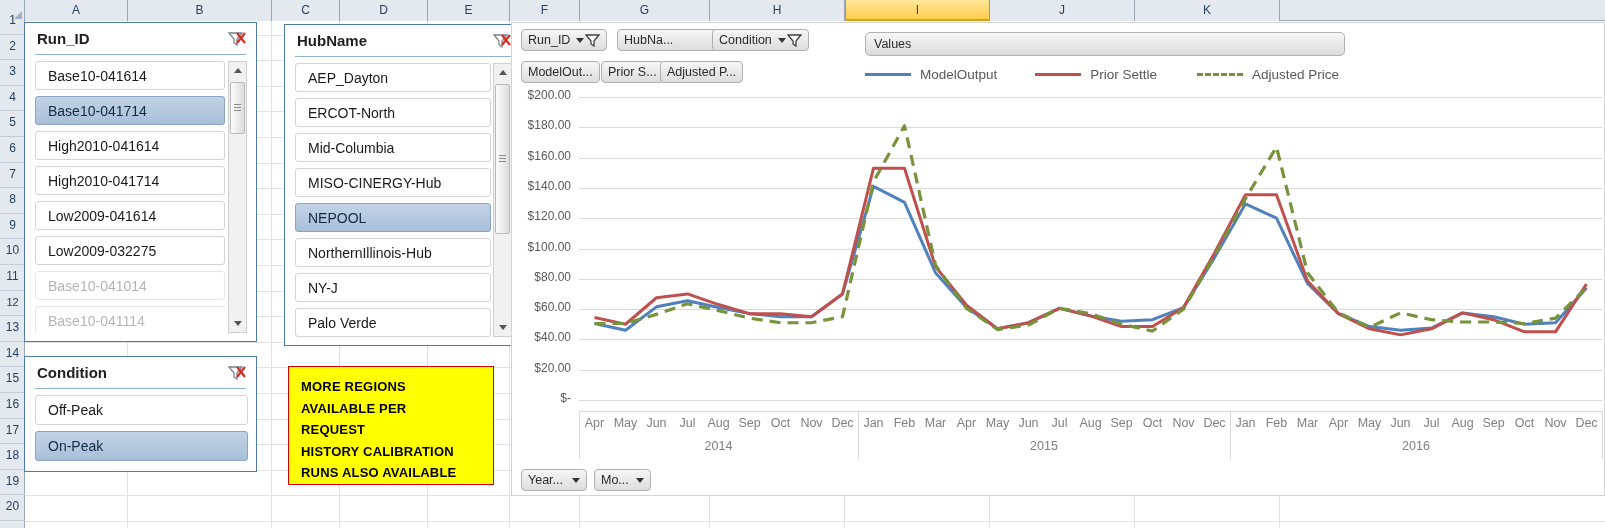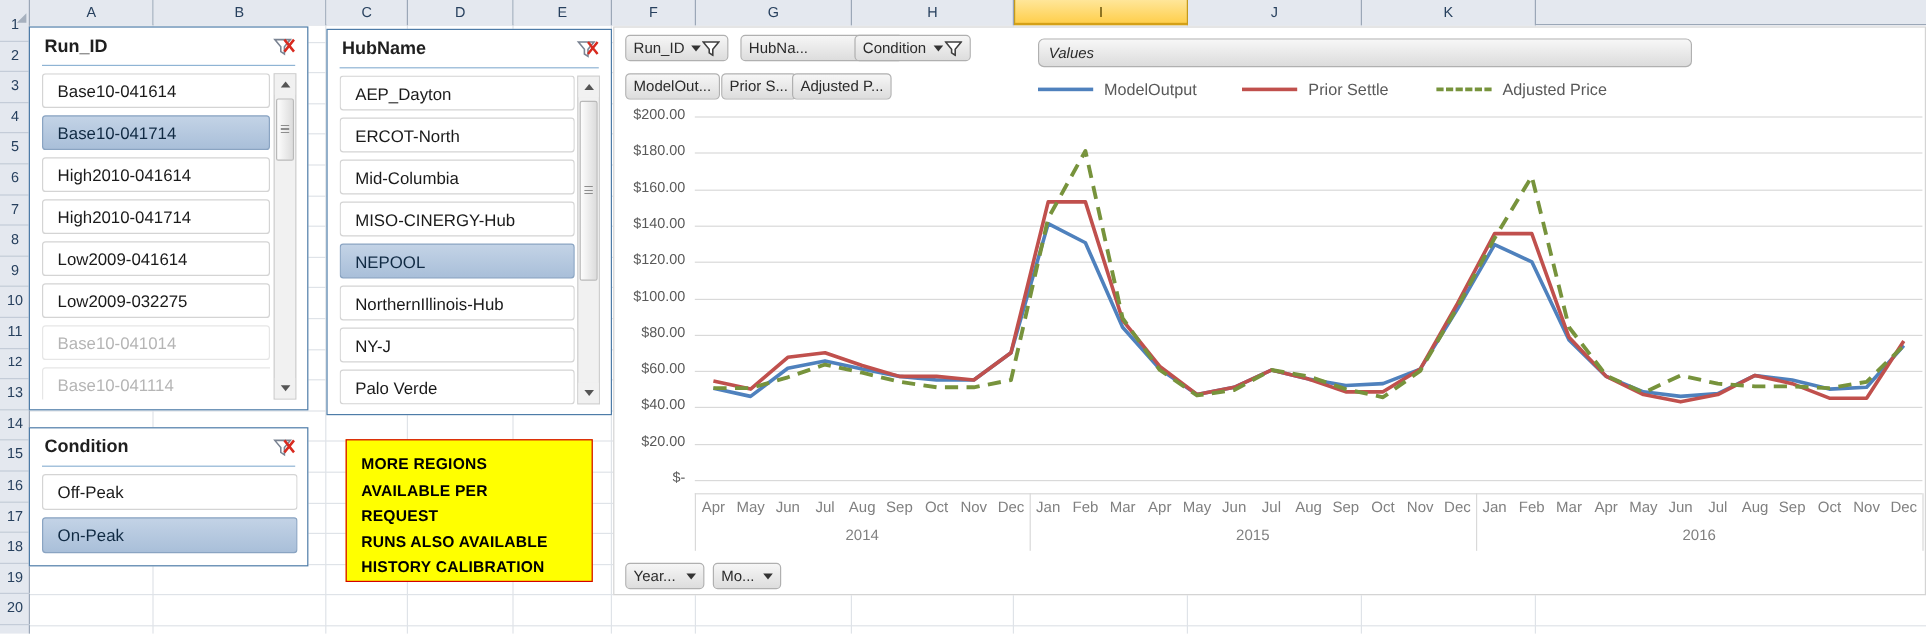--- a/index.html
+++ b/index.html
@@ -211,21 +211,21 @@
       <div class="sbar-btn up">
           <div class="tri up"></div>
         </div>
       <div class="sbar-thumb" style="top:20px;height:52px;"></div>
       <div class="sbar-btn dn">
           <div class="tri dn"></div>
         </div>
     </div>
   </div>
 
-  <div class="slicer" id="slicer-hub-name" style="left:272px;top:24px;width:238px;height:322px;">
+  <div class="slicer" id="slicer-hub-name" style="left:284px;top:24px;width:238px;height:322px;">
     <div class="slicer-head">
       <div class="slicer-title">HubName</div>
       <div class="clearfilter" style="right:10px;">
         <svg width="20" height="20" viewBox="0 0 20 20">
           <path d="M3 4 h13 l-5 6 v6 l-3 -2 v-4 z" fill="none" stroke="#7a8392" stroke-width="1.3"></path>
           <path d="M11 4 L19 14 M19 4 L11 14" stroke="#d82b20" stroke-width="2.1"></path>
         </svg>
       </div>
       <div class="slicer-rule"></div>
     </div>
@@ -264,22 +264,22 @@
     <div class="slicer-items" id="items-condition" style="left:10px;top:38px;width:213px;height:72px;">
         <div class="sl-item" style="top: 0px; height: 30px; width: 213px;">Off-Peak</div>
         <div class="sl-item sel" style="top: 36px; height: 30px; width: 213px;">On-Peak</div>
       </div>
   </div>
 
   <div class="note" style="left:288px;top:366px;width:206px;height:119px;">
     <div>MORE REGIONS</div>
     <div>AVAILABLE PER</div>
     <div>REQUEST</div>
+    <div>HISTORY CALIBRATION</div>
     <div>RUNS ALSO AVAILABLE</div>
-    <div>HISTORY CALIBRATION</div>
   </div>
 
   <div class="chart" style="left:511px;top:22px;width:1094px;height:474px;">
 
     <div class="pvbtn" style="left:9px;top:6px;">
       <span class="lbl">Run_ID</span>
       <span class="fdrop">
         <span class="caret"></span>
         <svg width="15" height="14" viewBox="0 0 15 14">
             <path d="M1 2 h13 l-5 6 v5 l-3 -2 v-3 z" fill="#fff" stroke="#3f3f3f" stroke-width="1.3"></path>
@@ -308,21 +308,21 @@
     <div class="pvbtn" style="left:9px;top:38px;">
       <span class="lbl">ModelOut...</span>
     </div>
     <div class="pvbtn" style="left:89px;top:38px;">
       <span class="lbl">Prior S...</span>
     </div>
     <div class="pvbtn" style="left:148px;top:38px;">
       <span class="lbl">Adjusted P...</span>
     </div>
 
-    <div class="valuesbtn" style="left:353px;top:9px;width:545px;font-style:italic;">
+    <div class="valuesbtn" style="left:353px;top:9px;width:480px;">
       <span>Values</span>
     </div>
 
     <div class="legend" id="legend" style="left:353px;top:40px;height:22px;">
         <div class="lg" style="margin-left: 0px;">
           <div class="swatch" style="border-top: 3px solid rgb(79, 129, 189);"></div>
           <div class="lbl">ModelOutput</div>
         </div>
         <div class="lg" style="margin-left: 38px;">
           <div class="swatch" style="border-top: 3px solid rgb(192, 80, 77);"></div>

